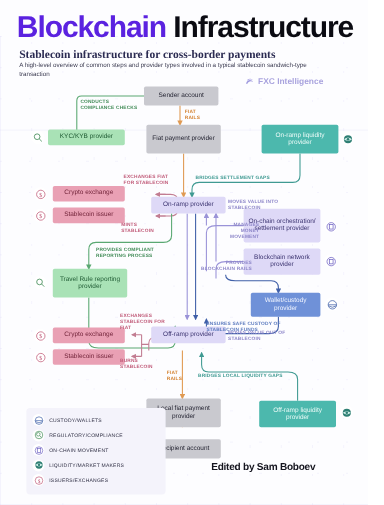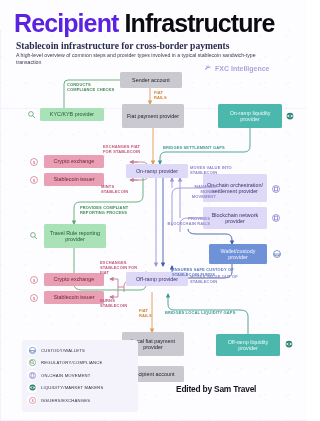--- a/index.html
+++ b/index.html
@@ -99,21 +99,21 @@
     font-size:8.4px;font-weight:bold;color:#15151f;letter-spacing:-.2px;
   }
 </style>
 </head>
 <body>
 
 <div class="page">
   <div class="grid-bg"></div>
 
   <div class="title">
-    <span class="accent">Recipient</span><span> Infrastructure</span>
+    <span class="accent">Blockchain</span><span> Infrastructure</span>
   </div>
   <div class="subtitle">Stablecoin infrastructure for cross-border payments</div>
   <div class="desc">A high-level overview of common steps and provider types involved in a typical stablecoin sandwich-type transaction</div>
   <div class="brand">
     <svg width="8" height="8" viewBox="0 0 16 16">
       <path d="M2 11 C5 4, 11 4, 14 9 C11 6, 6 7, 4 12 Z" fill="#8d86d8"></path>
       <path d="M4 5 C7 2, 12 3, 14 6 C11 4, 7 4, 5 7 Z" fill="#a9a2e4"></path>
     </svg>
     <span>FXC Intelligence</span>
   </div>
@@ -353,14 +353,14 @@
       <span class="lg-ic">
         <svg width="9" height="9" viewBox="0 0 16 16">
             <circle cx="8" cy="8" r="5.6" fill="none" stroke="#c05a78" stroke-width="1"></circle>
             <text x="8" y="11" font-size="8" fill="#c05a78" text-anchor="middle" font-family="Liberation Serif, serif">$</text>
           </svg>
       </span>
       <span class="lg-txt">ISSUERS/EXCHANGES</span>
     </div>
   </div>
 
-  <div class="credit">Edited by Sam Travel</div>
+  <div class="credit">Edited by Sam Boboev</div>
 </div>
 
 </body></html>

